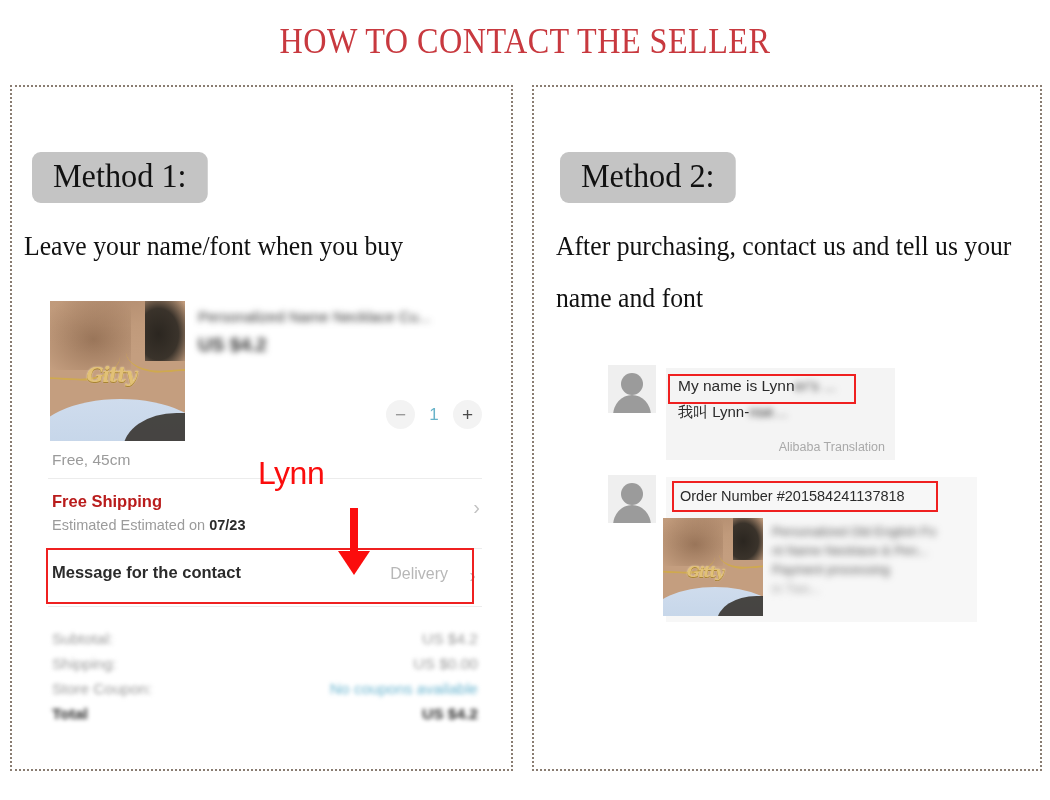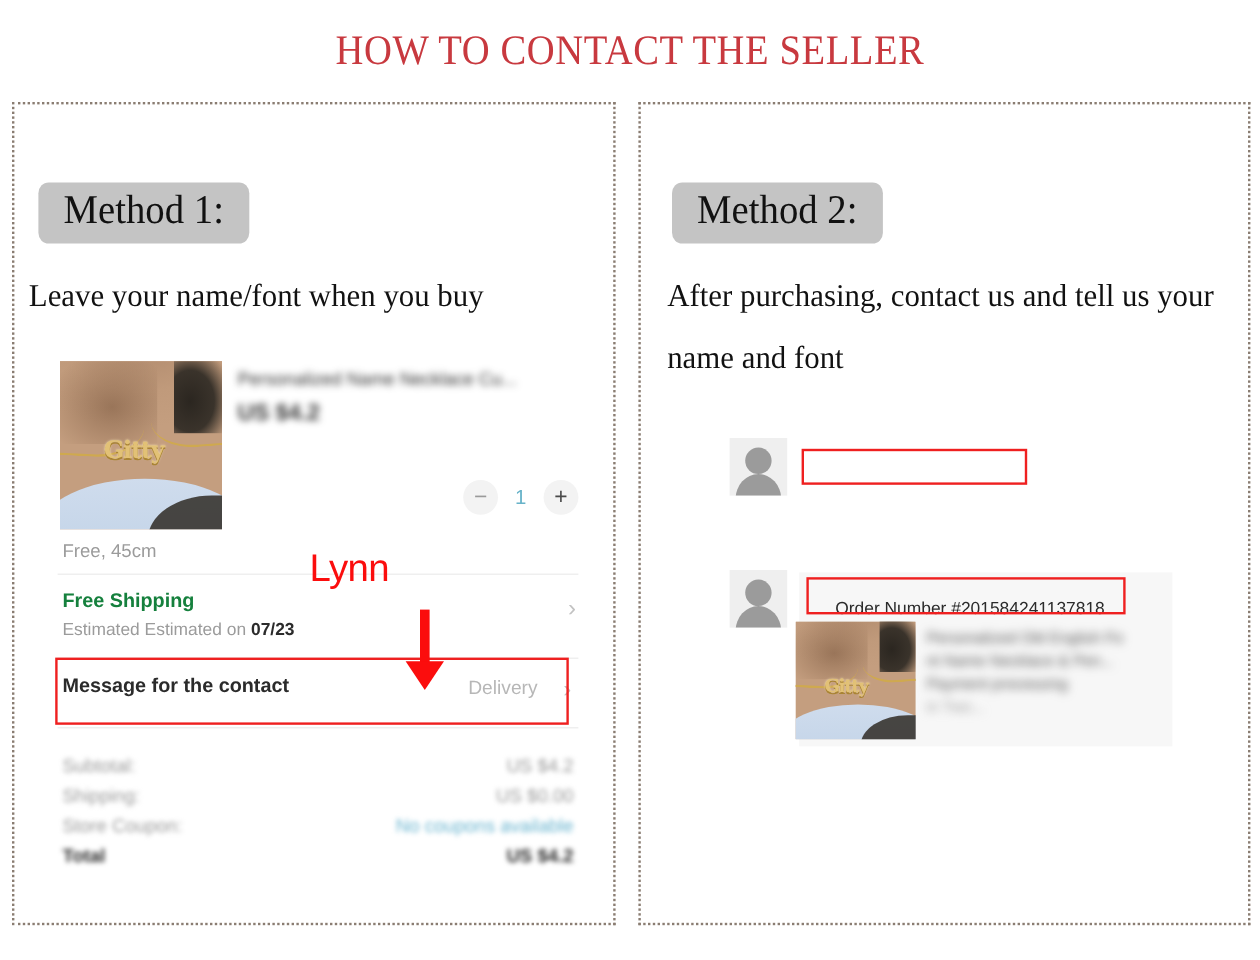--- a/index.html
+++ b/index.html
@@ -142,20 +142,21 @@
     width: 46%; height: 26%;
     border-bottom: 2px solid #cfa94f;
     border-radius: 0 0 0 60%;
     transform: rotate(-4deg);
   }
   .name-plate {
     position: absolute;
     left: 27%;
     top: 44%;
     font-family: "DejaVu Serif", serif;
+    font-style: italic;
     font-weight: 700;
     font-size: 20px;
     color: #e2c176;
     text-shadow: 0 1px 0 #a98434, 0 0 2px rgba(255,240,190,.9);
     letter-spacing: -1px;
   }
 
   .prod-title {
     position: absolute;
     left: 158px; top: 12px;
@@ -198,21 +199,21 @@
   .row-line {
     position: absolute;
     left: 8px;
     width: 434px;
     height: 1px;
     background: #ececec;
   }
 
   .ship-title {
     position: absolute; left: 12px; top: 196px;
-    font-size: 16.5px; font-weight: 700; color: #15803d;
+    font-size: 16.5px; font-weight: 700; color: #b91c1c;
   }
   .ship-sub {
     position: absolute; left: 12px; top: 221px;
     font-size: 14.5px; color: #9b9b9b;
   }
   .ship-sub b { color: #2b2b2b; }
   .chev {
     position: absolute;
     color: #c2c2c2; font-size: 20px; font-weight: 300;
   }
@@ -332,24 +333,23 @@
   .red-outline {
     position: absolute;
     border: 2px solid #ef2020;
     box-sizing: border-box;
   }
   #outline-name  { left: 668px; top: 374px; width: 188px; height: 30px; }
   #outline-order { left: 672px; top: 481px; width: 266px; height: 31px; }
 
   .order-num {
     position: absolute;
-    left: 696px; top: 488px;
+    left: 680px; top: 488px;
     font-size: 14.5px; color: #2b2b2b;
     white-space: nowrap;
-    margin-top: 12px;
   }
 
   .chat-photo {
     position: absolute;
     left: 663px; top: 518px;
     width: 100px; height: 98px;
     overflow: hidden;
   }
   .chat-prodtext {
     position: absolute;
@@ -436,20 +436,25 @@
 <div class="arrow-head"></div>
 
 <div class="method-badge" id="badge-2">Method 2:</div>
 <div class="method-desc" id="desc-2">After purchasing, contact us and tell us your name and font</div>
 
 <div class="chat-1">
   <div class="avatar">
     <div class="head"></div>
       <div class="body"></div>
   </div>
+  <div class="bubble" id="bubble-1">
+    <div class="msg-en"><span>My name is Lynn</span><span class="blurred tail">er's ...</span></div>
+    <div class="msg-zh"><span>我叫  Lynn-</span><span class="blurred">nse…</span></div>
+    <div class="translate-note">Alibaba Translation</div>
+  </div>
 </div>
 <div class="red-outline" id="outline-name"></div>
 
 <div class="chat-2">
   <div class="avatar">
     <div class="head"></div>
       <div class="body"></div>
   </div>
   <div class="bubble" id="bubble-2"></div>
 </div>

